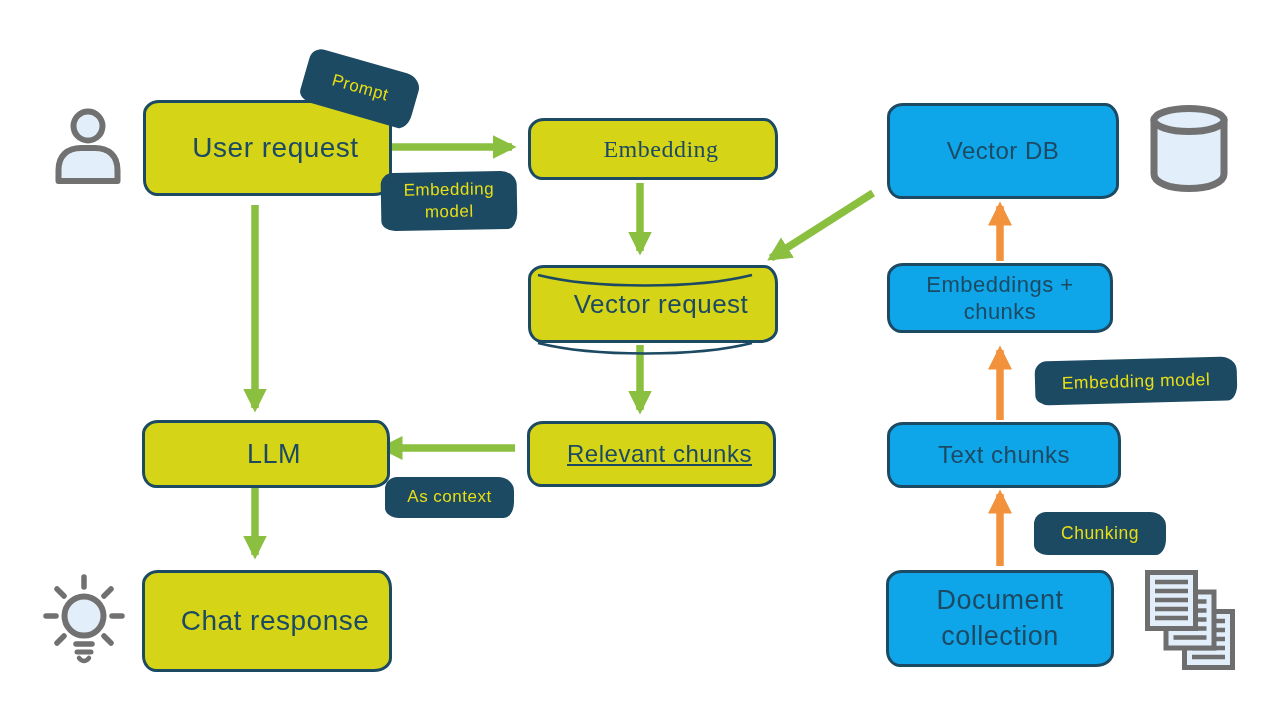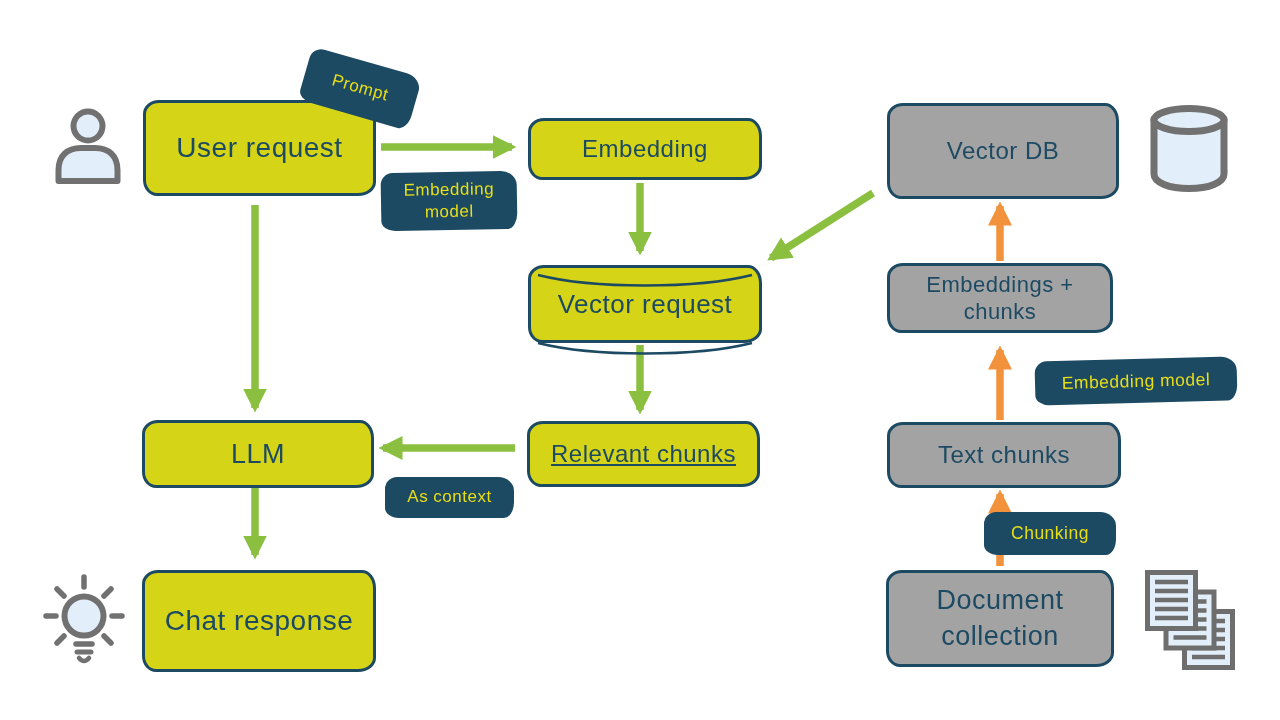--- a/index.html
+++ b/index.html
@@ -18,22 +18,22 @@
     position: absolute;
     display: flex;
     align-items: center;
     justify-content: center;
     text-align: center;
     border: 3px solid #1d4a63;
     border-radius: 16px 14px 18px 14px / 14px 18px 14px 16px;
     color: #1d4a63;
     letter-spacing: 0.5px;
   }
-  .node.green { background: #d5d416; }
-  .node.orange { background: #a3a3a3; }
+  .node.green { background: #d5d416; padding-left: 16px; }
+  .node.orange { background: #0ea5e9; }
   .tag {
     position: absolute;
     display: flex;
     align-items: center;
     justify-content: center;
     text-align: center;
     background: #1d4a63;
     color: #e8de14;
     border-radius: 12px 16px 10px 14px / 12px 14px 16px 10px;
     letter-spacing: 0.5px;
@@ -122,21 +122,21 @@
           <line x1="10" y1="21" x2="43" y2="21"></line>
         <line x1="10" y1="30" x2="43" y2="30"></line>
           <line x1="10" y1="39" x2="43" y2="39"></line>
         <line x1="10" y1="48" x2="43" y2="48"></line>
       </g>
     </g>
   </svg>
 
   <div class="node green" style="left:143px; top:100px; width:227px; height:90px; font-size:28px;">User request</div>
 
-  <div class="node green" style="left:528px; top:118px; width:228px; height:56px; font-size:24px;">Embedding</div>
+  <div class="node green" style="left:528px; top:118px; width:228px; height:56px; font-size:24px;font-family:Liberation Serif, serif;">Embedding</div>
 
   <div class="node green" style="left:528px; top:265px; width:228px; height:72px; font-size:26px;">
     <svg class="vs-curves" width="234" height="92" viewBox="0 0 234 92">
       <path d="M10,10 C66,24 168,24 224,10" fill="none" stroke="#1d4a63" stroke-width="2.5"></path>
       <path d="M10,78 C66,92 168,92 224,78" fill="none" stroke="#1d4a63" stroke-width="2.5"></path>
     </svg>
     <span>Vector request</span>
   </div>
 
   <div class="node green" style="left:527px; top:421px; width:227px; height:60px; font-size:24px;text-decoration:underline;">Relevant chunks</div>
@@ -154,15 +154,15 @@
   <div class="node orange" style="left:886px; top:570px; width:228px; height:97px; font-size:27px; line-height:1.3; padding:0 26px; box-sizing:border-box;">Document collection</div>
 
   <div class="tag" style="left:303px; top:61px; width:114px; height:55px; font-size:17px; transform:rotate(16deg);">Prompt</div>
 
   <div class="tag" style="left:381px; top:172px; width:136px; height:58px; font-size:17px; padding:0 14px; box-sizing:border-box; transform:rotate(-1deg);">Embedding model</div>
 
   <div class="tag" style="left:385px; top:477px; width:129px; height:41px; font-size:17px;text-align:center;">As context</div>
 
   <div class="tag" style="left:1035px; top:359px; width:202px; height:44px; font-size:17.5px; transform:rotate(-1.5deg);">Embedding model</div>
 
-  <div class="tag" style="left:984px; top:512px; width:132px; height:43px; font-size:17.5px;">Chunking</div>
+  <div class="tag" style="left:1034px; top:512px; width:132px; height:43px; font-size:17.5px;">Chunking</div>
 
 </div>
 
 </body></html>

